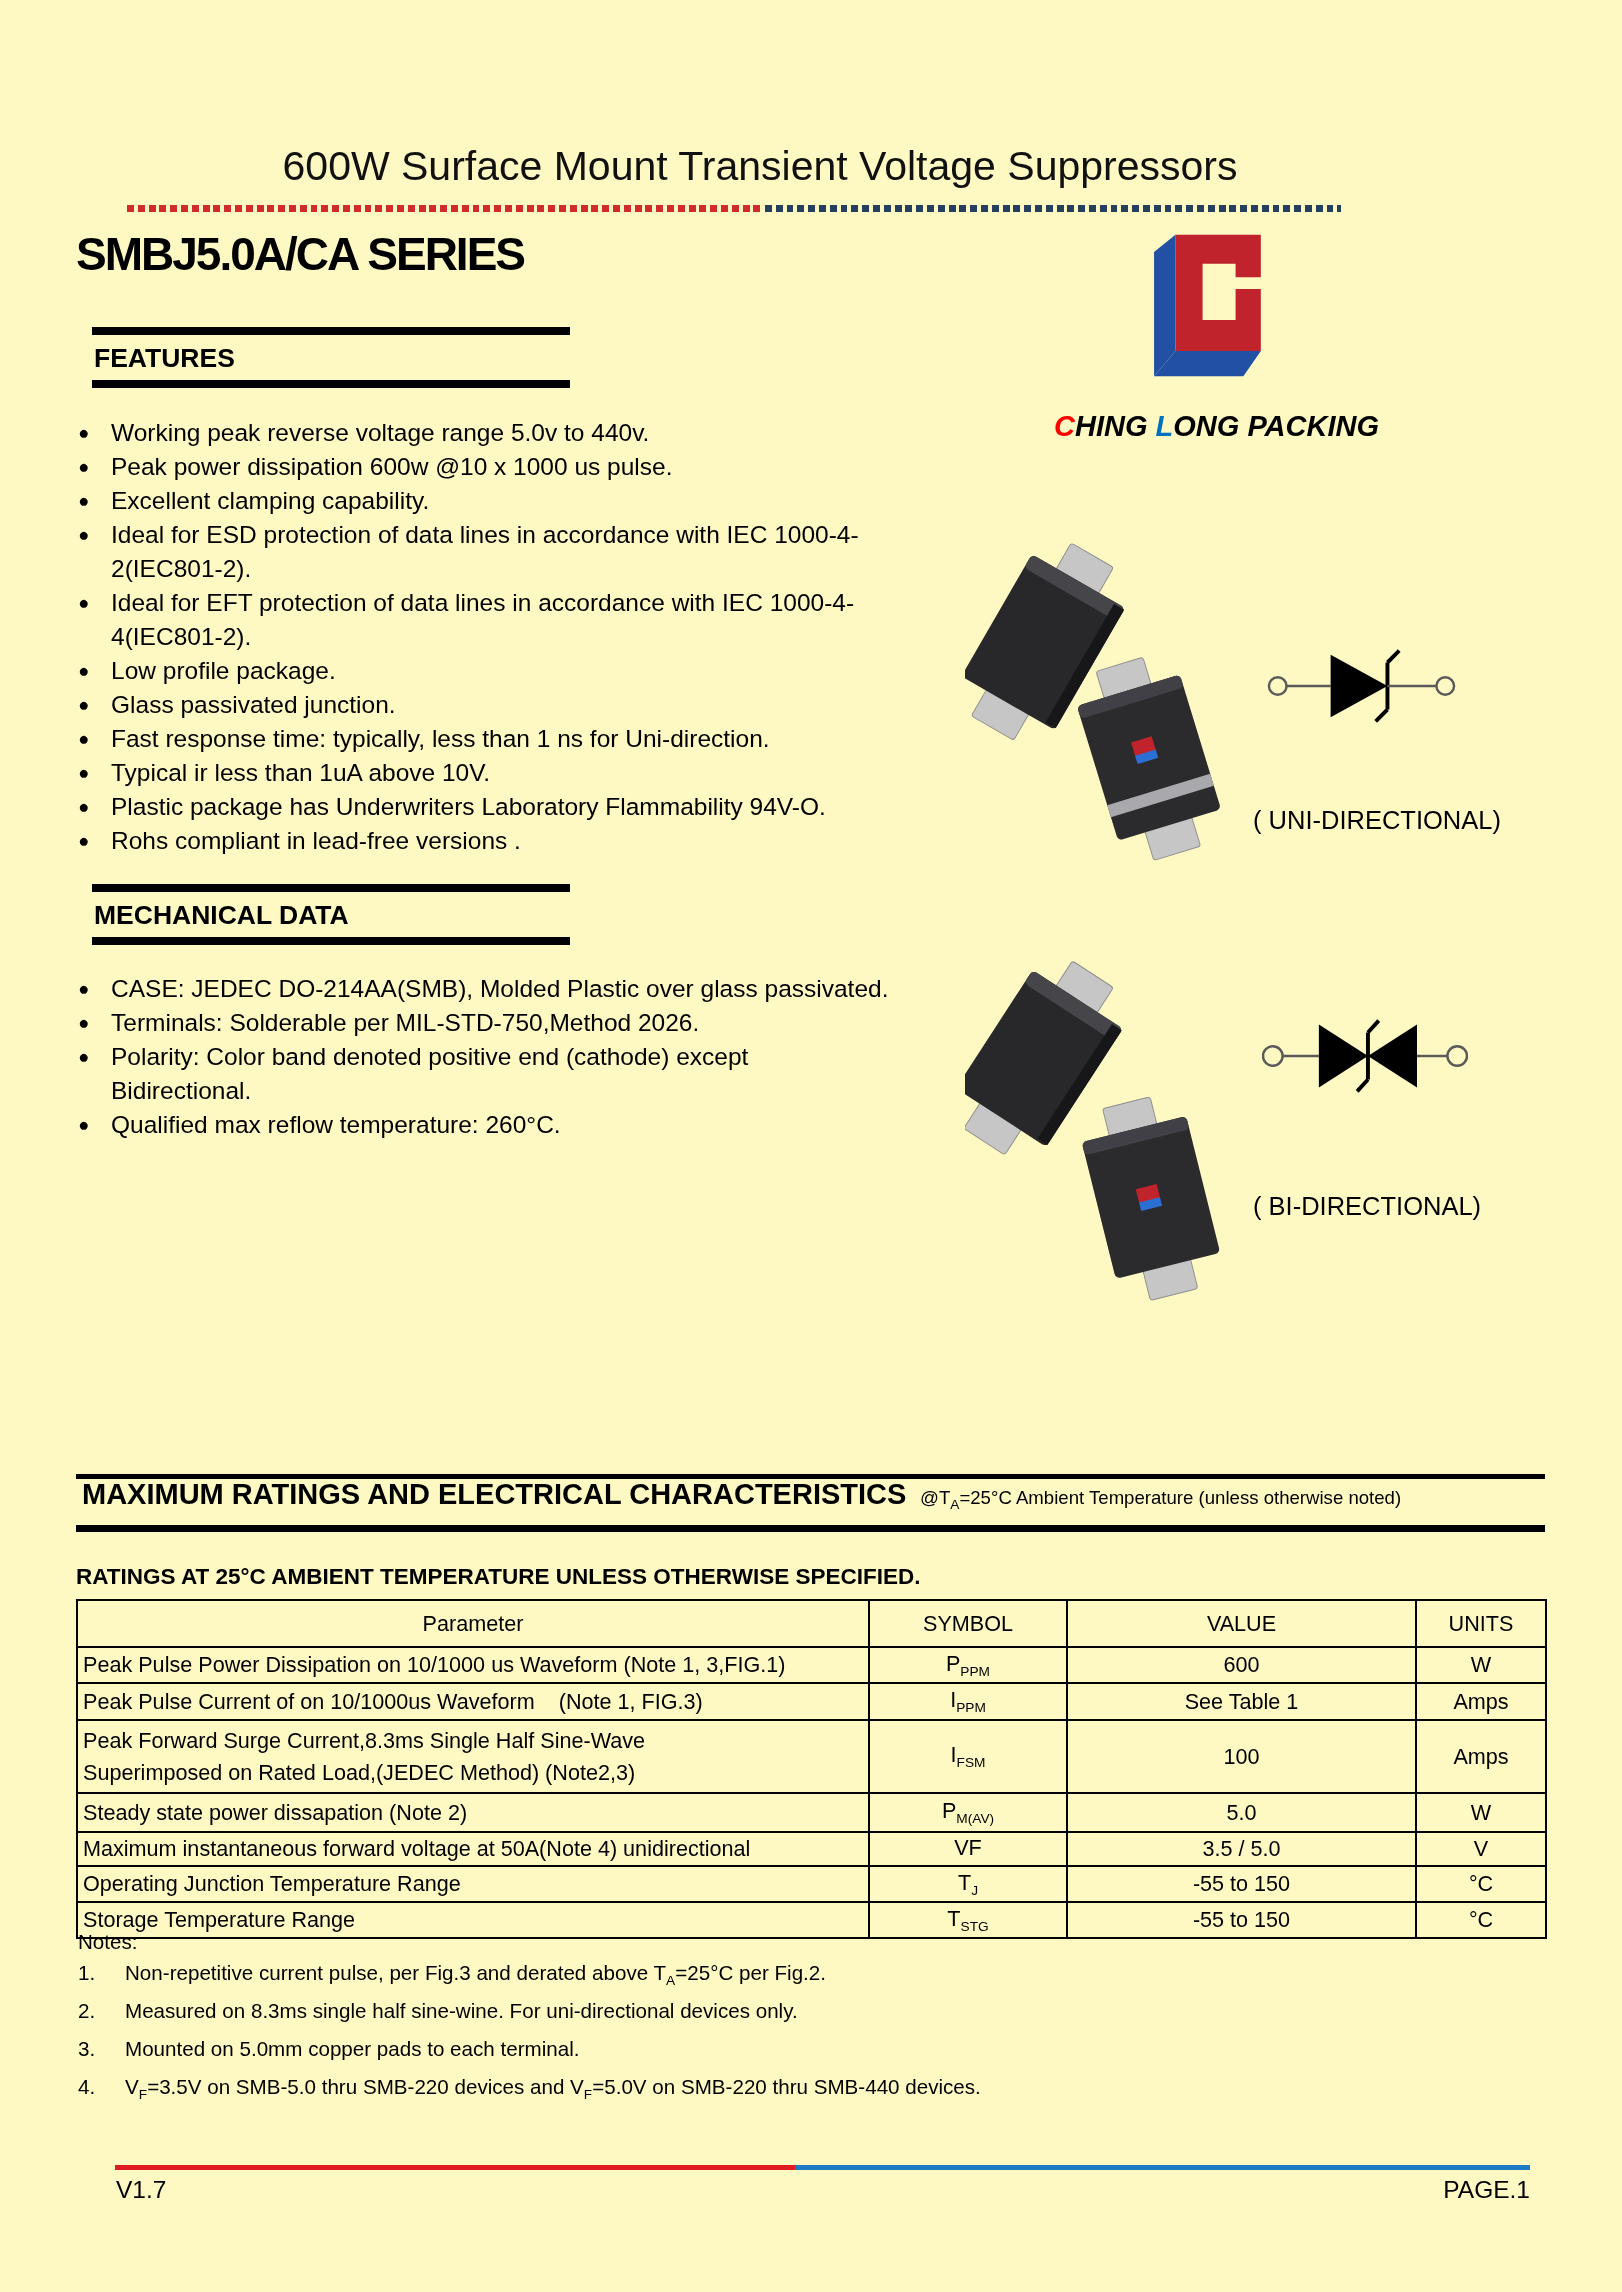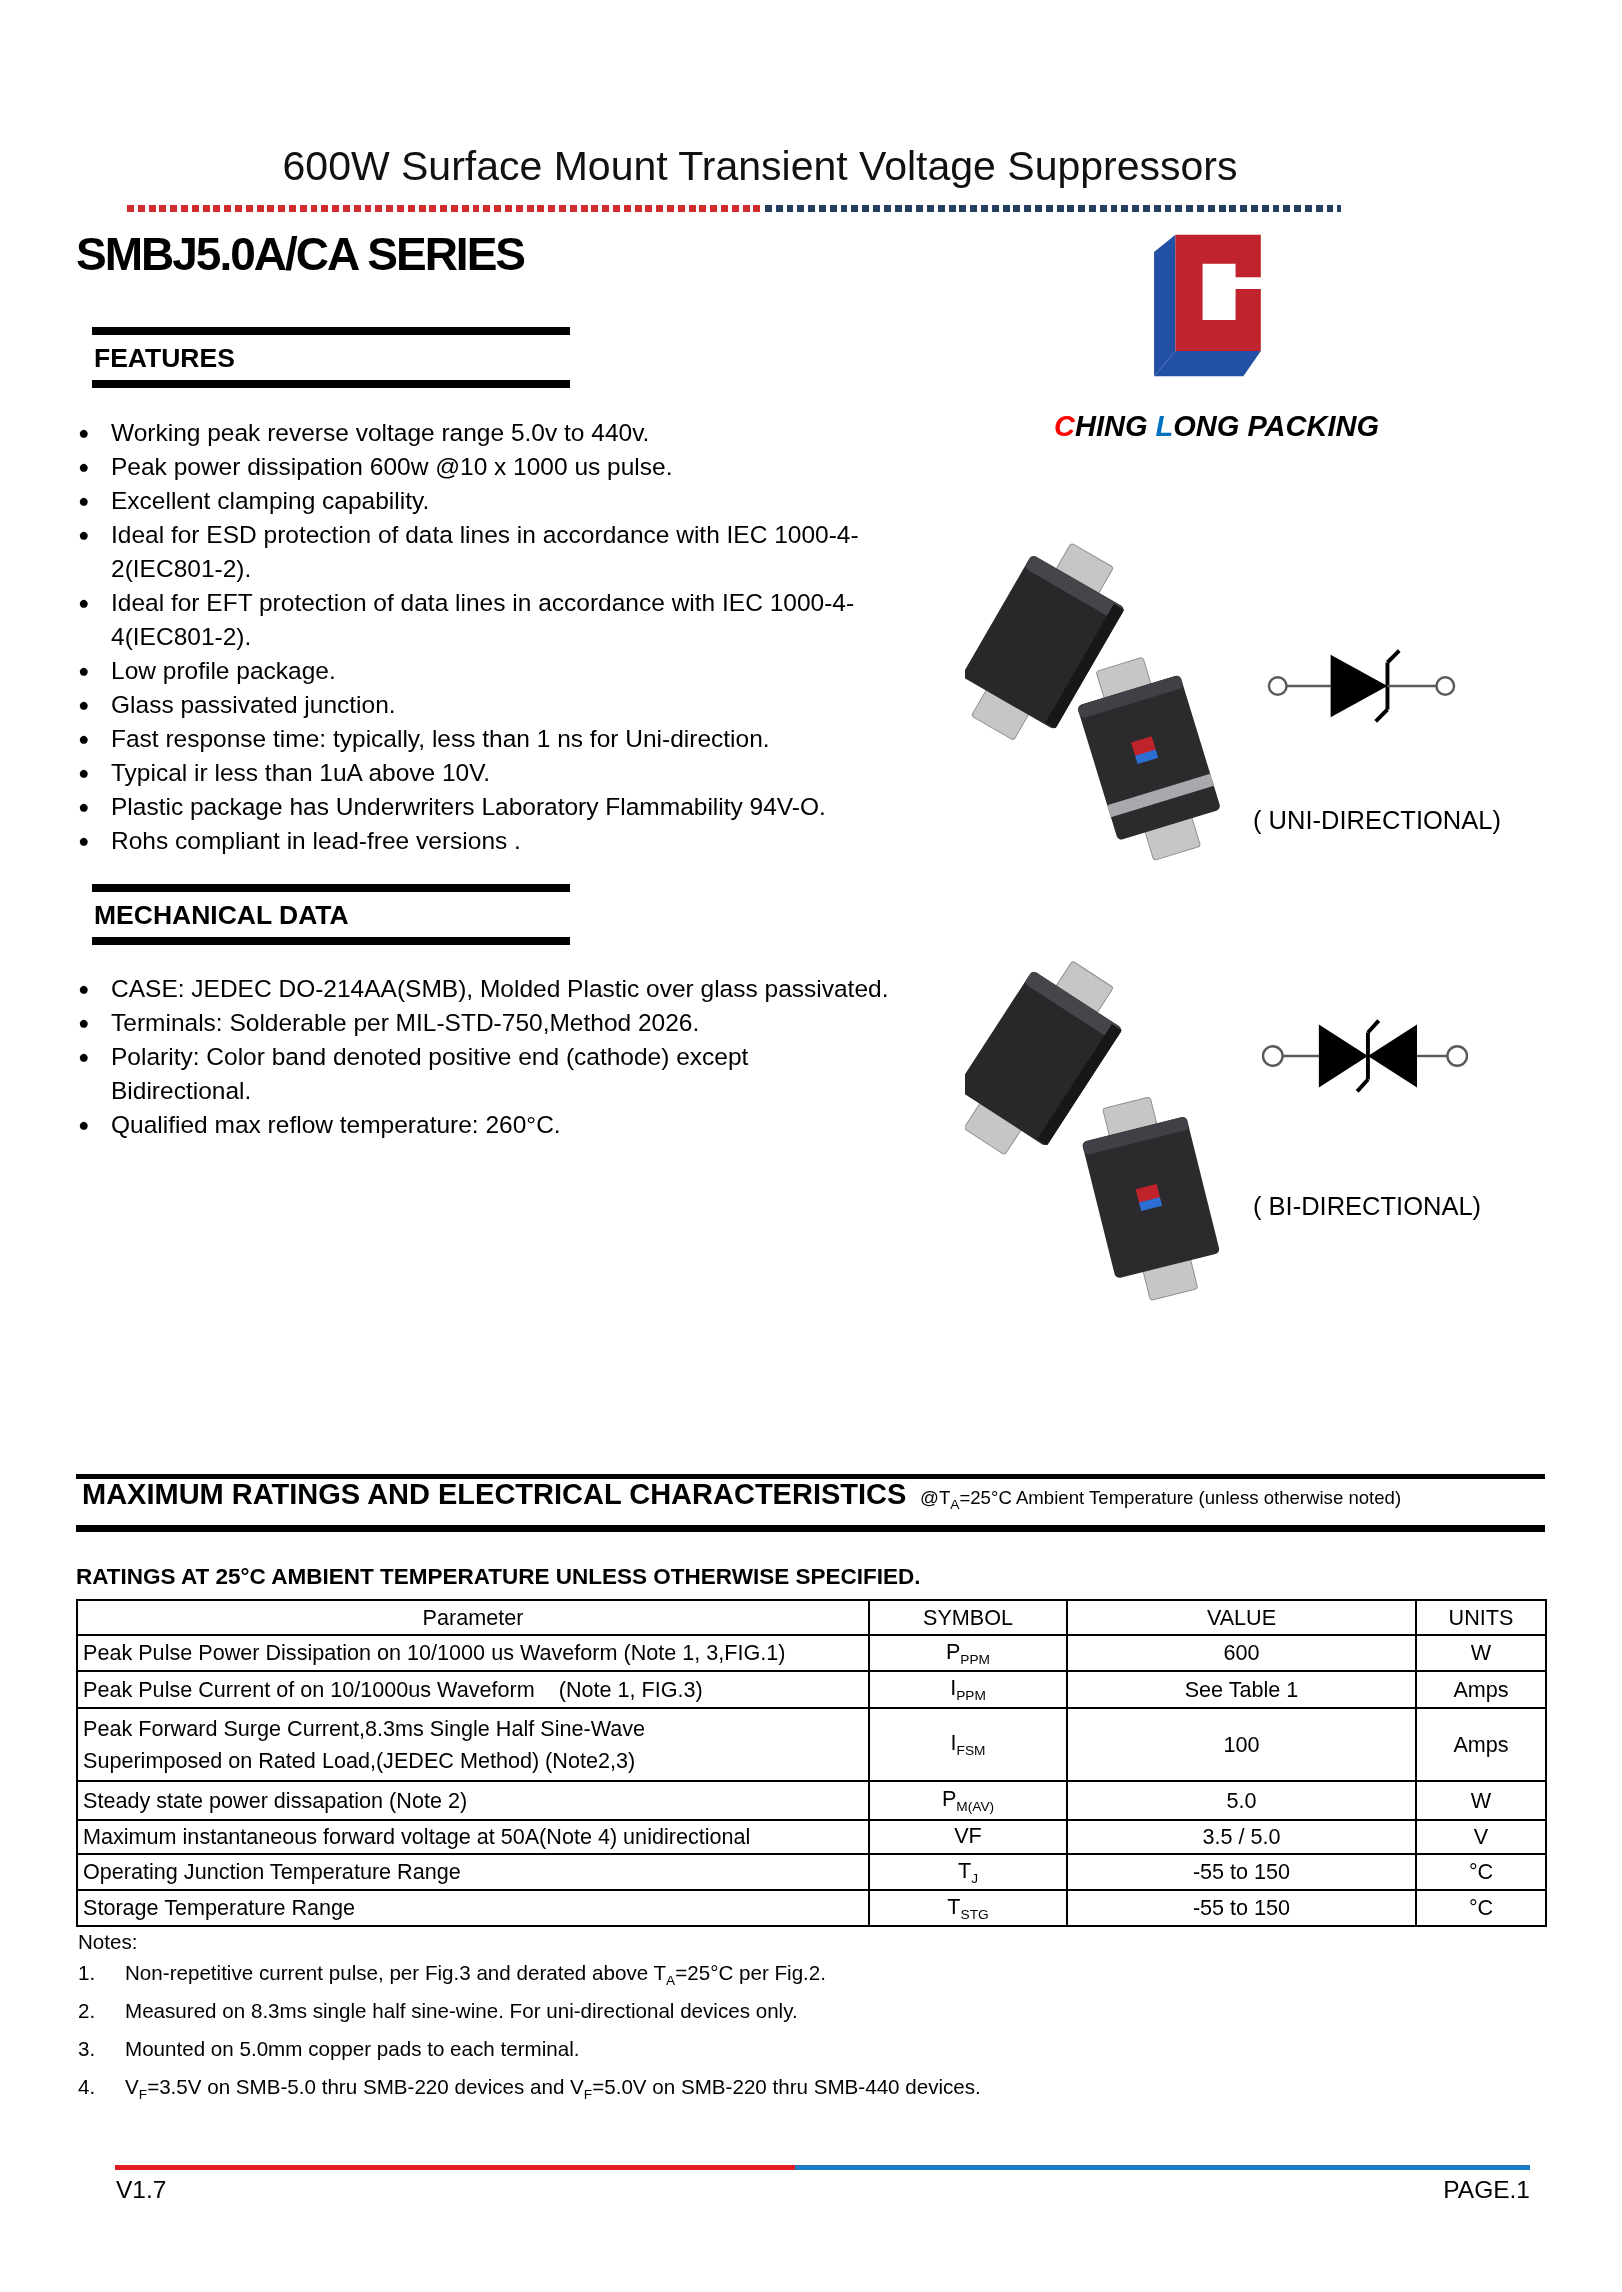--- a/index.html
+++ b/index.html
@@ -1,16 +1,16 @@
 <!DOCTYPE html>
 <html><head>
 <meta charset="utf-8">
 <style>
   html,body{margin:0;padding:0;background:#888;}
-  .page{position:relative;width:1622px;height:2293px;background:#ffffff;
+  .page{position:relative;width:1622px;height:2293px;background:#fef9c3;
         font-family:"Liberation Sans",sans-serif;color:#000;overflow:hidden;margin:0 auto;}
   .abs{position:absolute;}
   
   .doc-title{left:118px;top:143px;width:1284px;text-align:center;font-size:41px;
              font-weight:400;color:#111;white-space:nowrap;}
   .dots-red{left:127px;top:205px;width:637px;height:6.9px;
             background:repeating-linear-gradient(90deg,#d12b2e 0 6.9px,transparent 6.9px 10.8px);}
   .dots-navy{left:765px;top:205px;width:576px;height:6.9px;
              background:repeating-linear-gradient(90deg,#24405e 0 6.9px,transparent 6.9px 10.8px);}
   .series-title{left:76px;top:227px;font-size:46px;font-weight:700;letter-spacing:-2px;white-space:nowrap;}
@@ -185,21 +185,21 @@
 
   <div class="abs ratings-table">
     <table>
       <colgroup>
           <col style="width:792px">
           <col style="width:198px">
           <col style="width:349px">
           <col style="width:130px">
         </colgroup>
       <tbody>
-          <tr style="height:35px">
+          <tr style="height:47px">
         <th>Parameter</th>
         <th>SYMBOL</th>
         <th>VALUE</th>
         <th>UNITS</th>
       </tr>
       <tr style="height:36px">
         <td class="p">
               <div class="pline">Peak Pulse Power Dissipation on 10/1000 us Waveform (Note 1, 3,FIG.1)</div>
             </td>
         <td class="c"><span>P</span><sub>PPM</sub></td>

